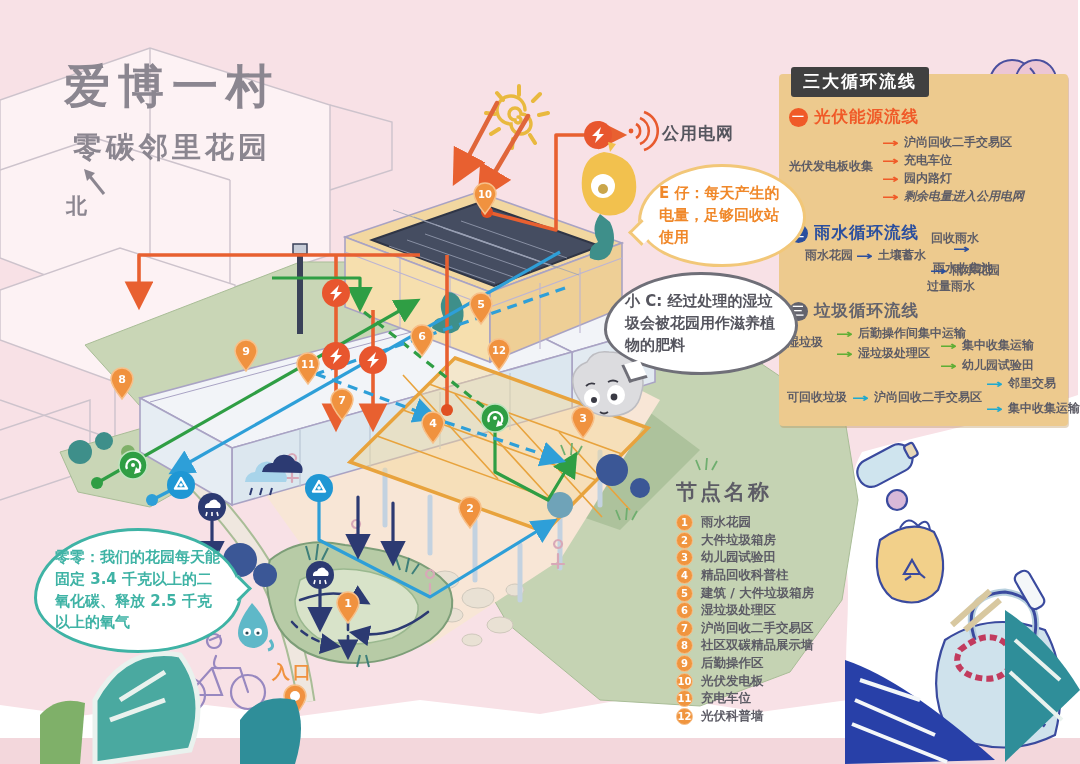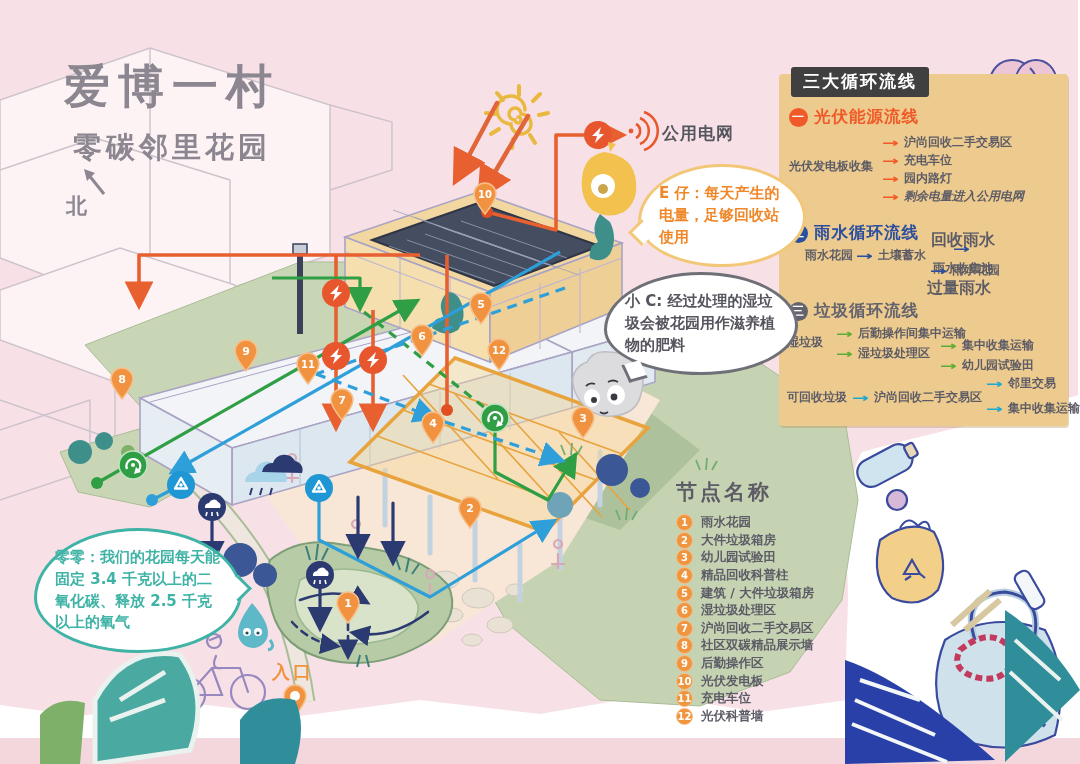--- a/index.html
+++ b/index.html
@@ -17,21 +17,21 @@
          font-weight:bold;padding:3px 12px 4px;border-radius:3px;letter-spacing:2px;}
   .sec-title{position:absolute;display:flex;align-items:center;gap:6px;font-weight:bold;font-size:16.5px;letter-spacing:1px;}
   .numcir{display:inline-flex;align-items:center;justify-content:center;width:19px;height:19px;
           border-radius:50%;color:#fff;font-size:12px;font-weight:bold;flex:0 0 auto;}
   .o{color:#f05a28}.bl{color:#2b4f9e}.gy{color:#63636d}.gr{color:#5fae35}.cy{color:#1fa9cf}
   .bg-o{background:#f05a28}.bg-bl{background:#2b4f9e}.bg-gy{background:#63636d}
   .row{position:absolute;font-size:12px;font-weight:bold;color:#5d5c66;white-space:nowrap;display:flex;align-items:center;gap:4px;}
   .arr{display:inline-block;font-weight:bold;transform:scaleX(1.7);margin:0 5px 0 2px;}
   .arr-o{color:#f05a28}.arr-b{color:#2b4f9e}.arr-g{color:#5fae35}.arr-c{color:#1fa9cf}
   .arr::before{content:"\2192";}
-  .mini{position:absolute;font-size:16px;font-weight:bold;color:#5d5c66;white-space:nowrap;}
+  .mini{position:absolute;font-size:12px;font-weight:bold;color:#5d5c66;white-space:nowrap;}
   
   .nodes{left:676px;top:478px;width:210px;}
   .nodes h3{margin:0 0 8px 0;font-size:21px;color:#5d5c66;letter-spacing:3px;}
   .nrow{display:flex;align-items:center;gap:8px;height:17.6px;}
   .ncir{width:15px;height:15px;border-radius:50%;background:#f0953f;border:1px solid #f7c08a;
         color:#fff;font-size:10px;font-weight:bold;display:flex;align-items:center;justify-content:center;flex:0 0 auto;}
   .nlab{font-size:12.5px;font-weight:bold;color:#5d5c66;white-space:nowrap;}
   
   .bubble{background:#fff;border-radius:50% 50% 50% 50% / 56% 52% 48% 44%;padding:16px 18px;
           font-weight:bold;line-height:1.45;}

